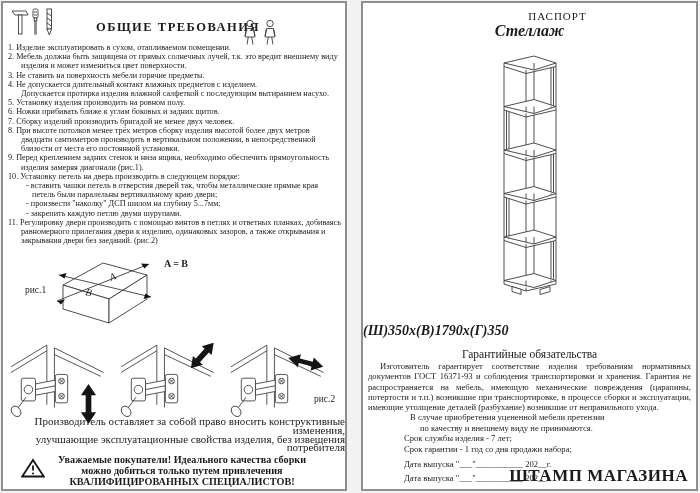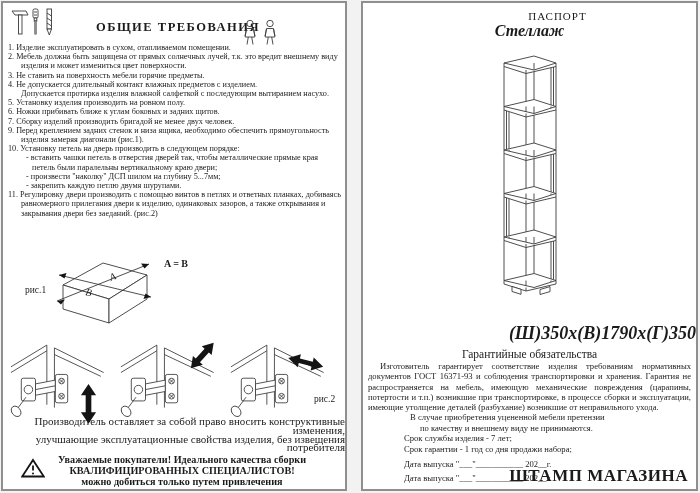--- a/index.html
+++ b/index.html
@@ -31,22 +31,22 @@
   .warnblock{position:absolute;top:452px;left:0;width:100%;}
   .warn-tri{position:absolute;left:18px;top:3px;}
   .warn-text{margin:0 30px 0 46px;text-align:center;font-weight:bold;
     font-size:10.2px;line-height:10.8px;}
   
   .ptitle{position:absolute;top:7px;left:0;width:100%;text-align:center;
     font-size:11px;letter-spacing:1px;padding-left:28px;}
   .pname{position:absolute;top:19px;left:0;width:100%;text-align:center;
     font-size:16px;font-weight:bold;font-style:italic;}
   .shelf-svg{position:absolute;top:46px;left:50%;transform:translateX(-50%);}
-  .dims{position:absolute;top:320px;left:0;width:100%;text-align:right;
-    font-size:18px;font-weight:bold;font-style:italic;}
+  .dims{position:absolute;top:320px;left:0;width:100%;text-align:left;
+    font-size:14px;font-weight:bold;font-style:italic;}
   .gwrap{position:absolute;top:345px;left:5px;right:5px;}
   .gtitle{text-align:center;font-size:11.5px;margin-bottom:1px;}
   .gtext{font-size:8.6px;line-height:10.3px;text-align:justify;text-indent:12px;}
   .gnote{font-size:8.6px;line-height:10.3px;margin-left:42px;}
   .gnote.n2{margin-left:52px;}
   .gterm{font-size:8.6px;line-height:10.6px;margin-left:36px;}
   .gdate{font-size:8.6px;margin-left:36px;margin-top:4.5px;}
   .stamp{position:absolute;bottom:3px;right:8px;font-size:17px;font-weight:bold;letter-spacing:0.5px;}
   svg{display:block;}
   .ln{stroke:#3a3a3a;stroke-width:0.9;fill:none;}
@@ -112,20 +112,21 @@
         <div data-c="">4. Не допускается длительный контакт влажных предметов с изделием.</div>
 
         <div data-c="cont">Допускается протирка изделия влажной салфеткой с последующим вытиранием насухо.</div>
 
         <div data-c="">5. Установку изделия производить на ровном полу.</div>
 
         <div data-c="">6. Ножки прибивать ближе к углам боковых и задних щитов.</div>
 
         <div data-c="">7. Сборку изделий производить бригадой не менее двух человек.</div>
 
+        <div data-c="">8. При высоте потолков менее трёх метров сборку изделия высотой более двух метров двадцати сантиметров производить в вертикальном положении, в непосредственной близости от места его постоянной установки.</div>
 
         <div data-c="">9. Перед креплением задних стенок и низа ящика, необходимо обеспечить прямоугольность изделия замеряя диагонали (рис.1).</div>
 
         <div data-c="">10. Установку петель на дверь производить в следующем порядке:</div>
 
         <div data-c="dash">- вставить чашки петель в отверстия дверей так, чтобы металлические прямые края петель были паралельны вертикальному краю двери;</div>
 
         <div data-c="dash">- произвести "наколку" ДСП шилом на глубину 5...7мм;</div>
 
         <div data-c="dash">- закрепить каждую петлю двумя шурупами.</div>
@@ -171,22 +172,22 @@
     </div>
 
     <div class="warnblock">
       <svg class="warn-tri" width="24" height="20" viewBox="0 0 24 20">
         <path d="M12,2 L22.8,18.5 H1.2 Z" fill="none" stroke="#141414" stroke-width="1.8"></path>
         <path d="M12,7.5 V12.5" stroke="#141414" stroke-width="1.8"></path>
         <circle cx="12" cy="15.5" r="1" fill="#141414"></circle>
       </svg>
       <div class="warn-text">
         <div>Уважаемые покупатели! Идеального качества сборки</div>
+        <div>можно добиться только путем привлечения</div>
         <div>КВАЛИФИЦИРОВАННЫХ СПЕЦИАЛИСТОВ!</div>
-        <div>можно добиться только путем привлечения</div>
       </div>
     </div>
   </section>
 
   <section class="box right">
     <div class="ptitle">ПАСПОРТ</div>
     <div class="pname">Стеллаж</div>
 
     <svg class="shelf-svg" width="80" height="252" viewBox="0 0 80 252">
 

